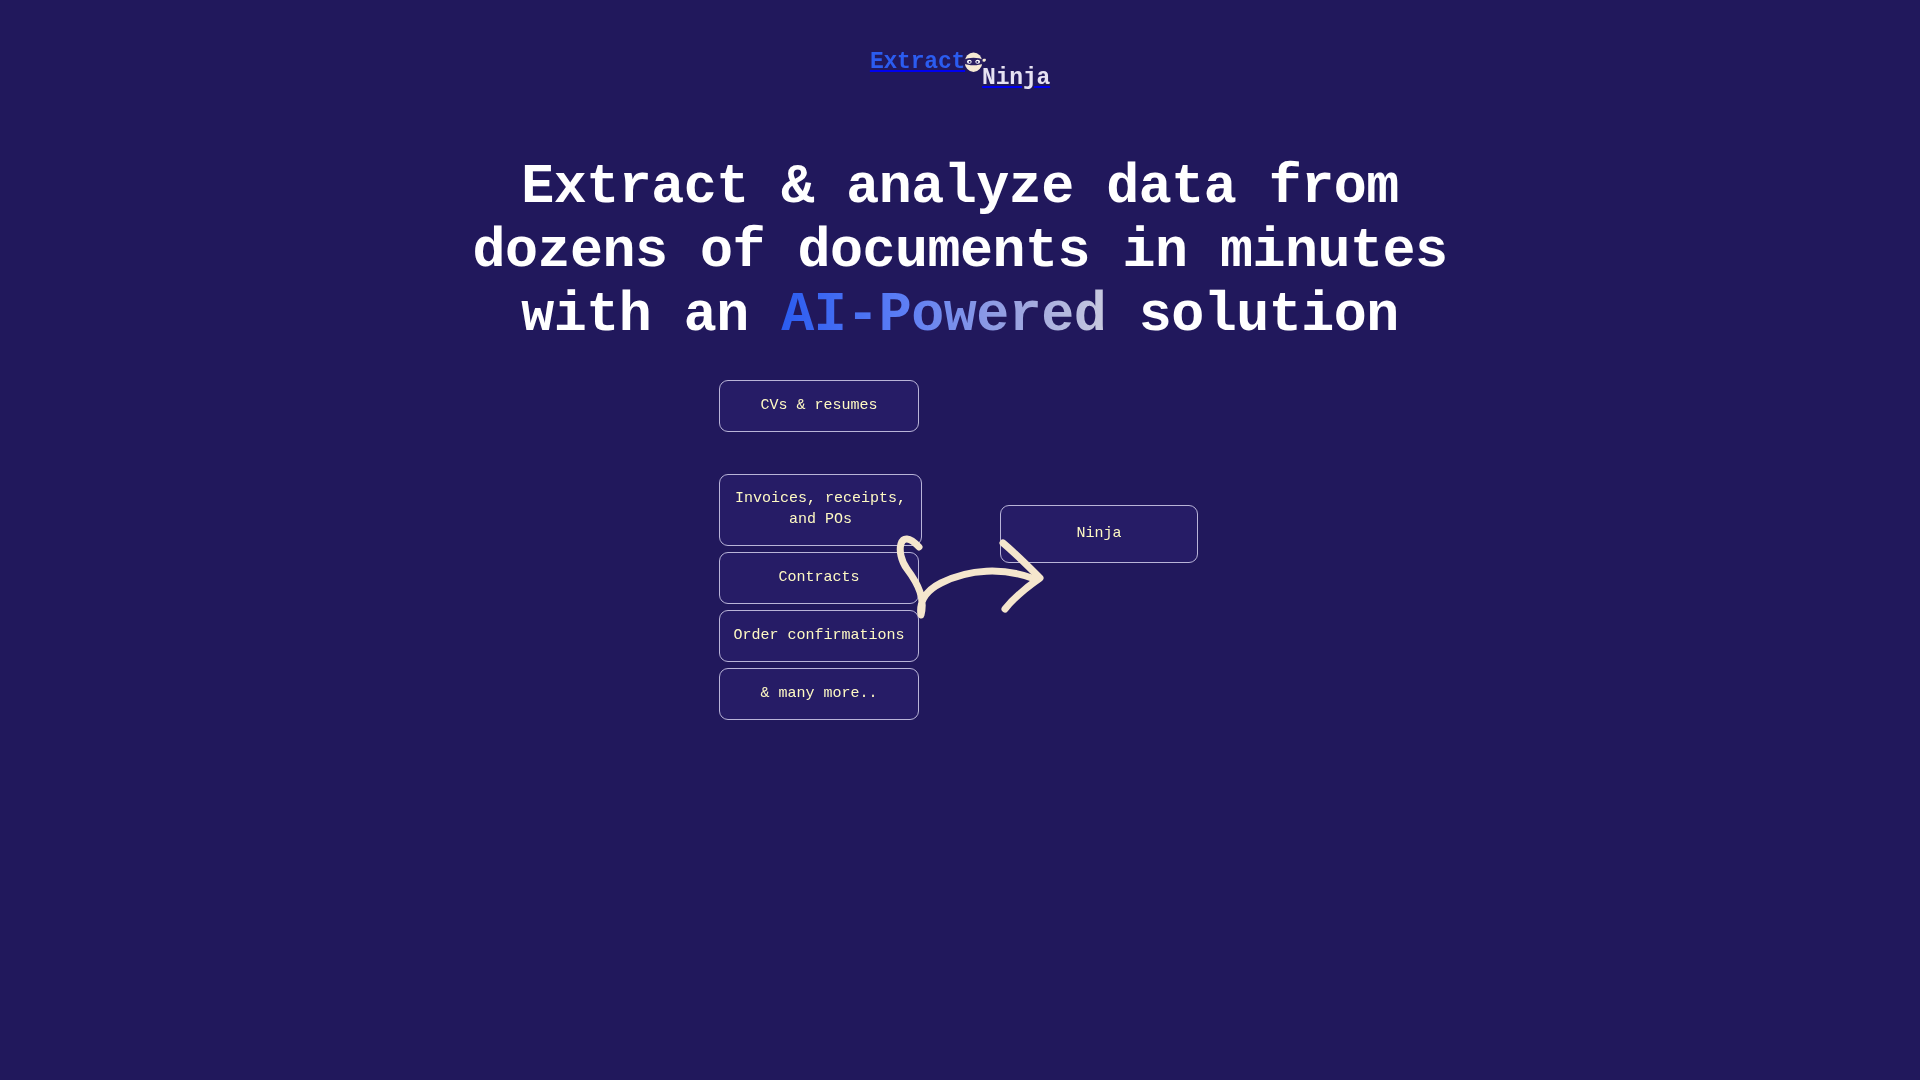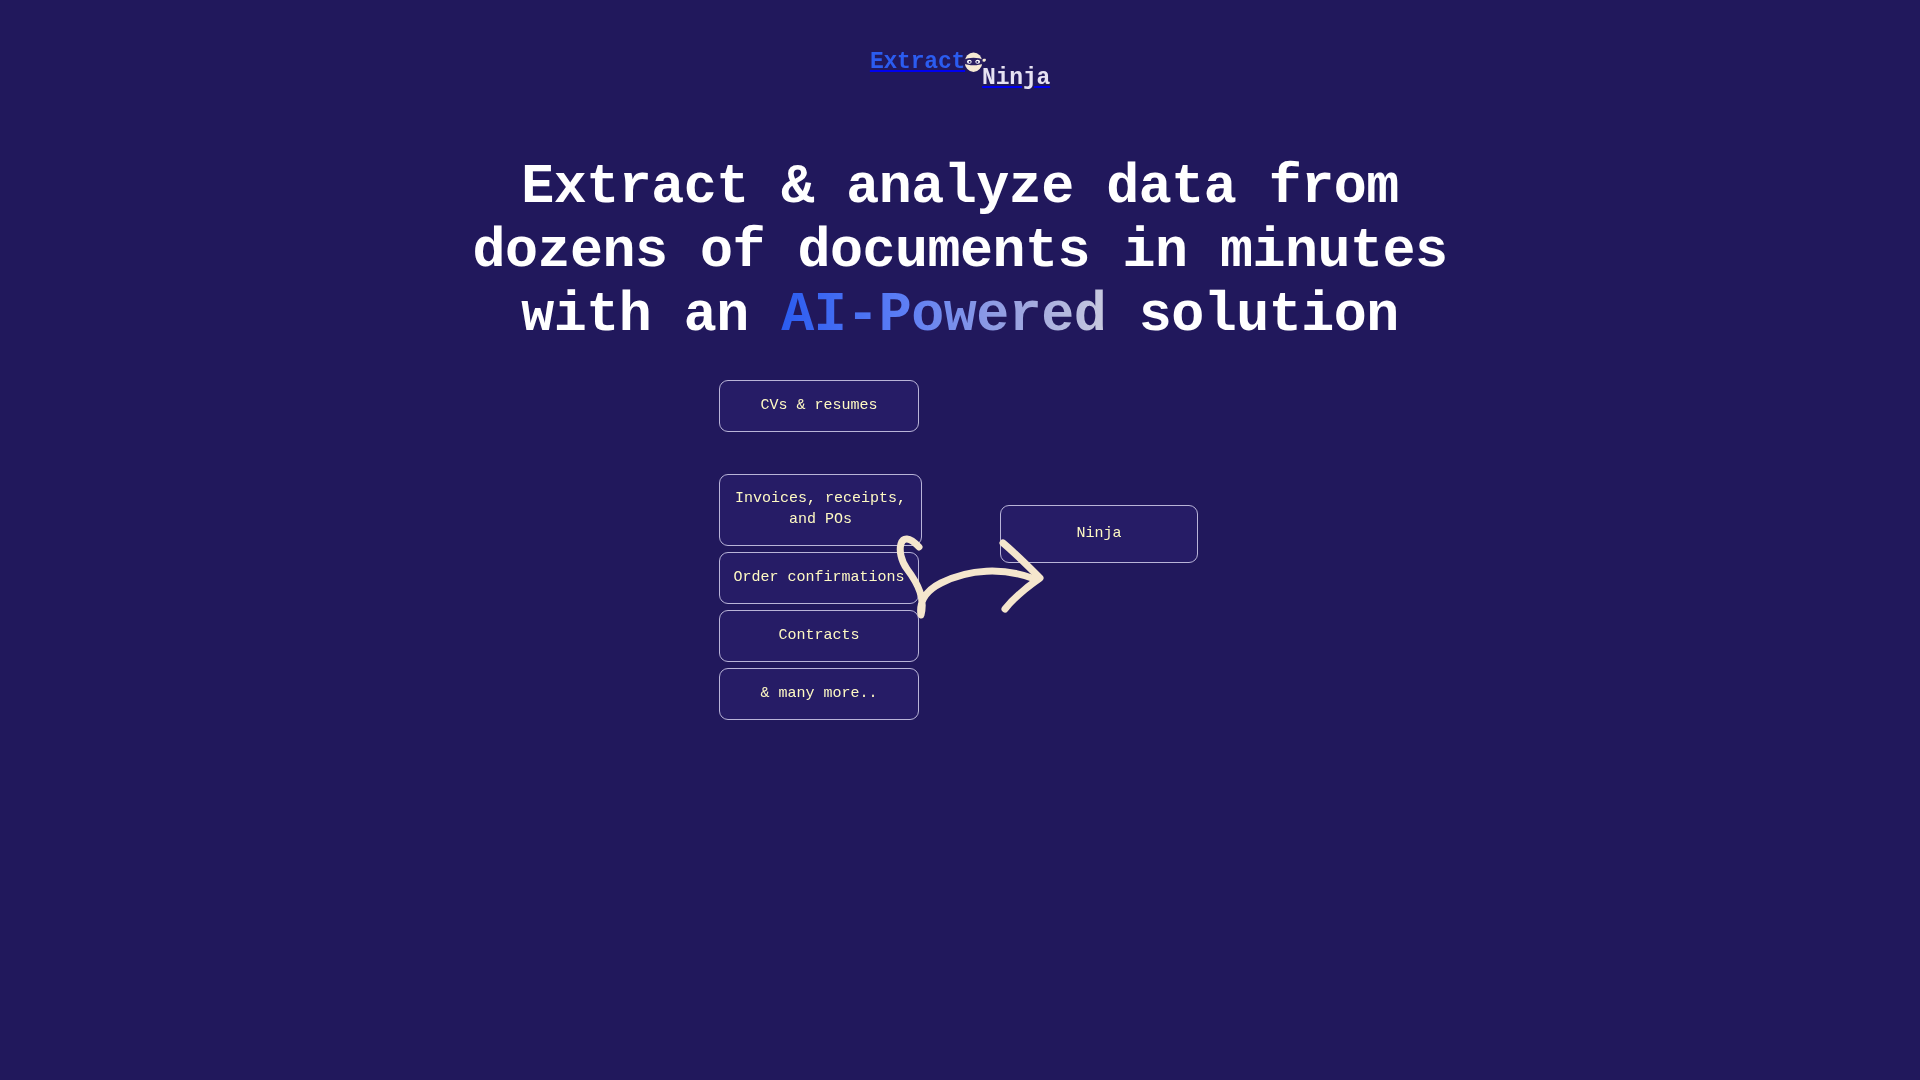--- a/index.html
+++ b/index.html
@@ -120,22 +120,22 @@
     <span class="line">Extract &amp; analyze data from</span>
     <span class="line">dozens of documents in minutes</span>
     <span class="line"><span>with an </span><span class="grad">AI-Powered</span><span> solution</span></span>
   </h1>
 
   <div class="diagram">
 
     <div class="col col-inputs">
       <div class="chip">CVs &amp; resumes</div>
       <div class="chip tall">Invoices, receipts, and POs</div>
+      <div class="chip">Contracts</div>
       <div class="chip">Order confirmations</div>
-      <div class="chip">Contracts</div>
       <div class="chip">&amp; many more..</div>
     </div>
 
     <div class="col col-outputs">
       <div class="chip out">Ninja</div>
     </div>
   </div>
 
   <div class="arrow">
     <svg viewBox="0 0 180 135" width="180" height="135" aria-hidden="true">

